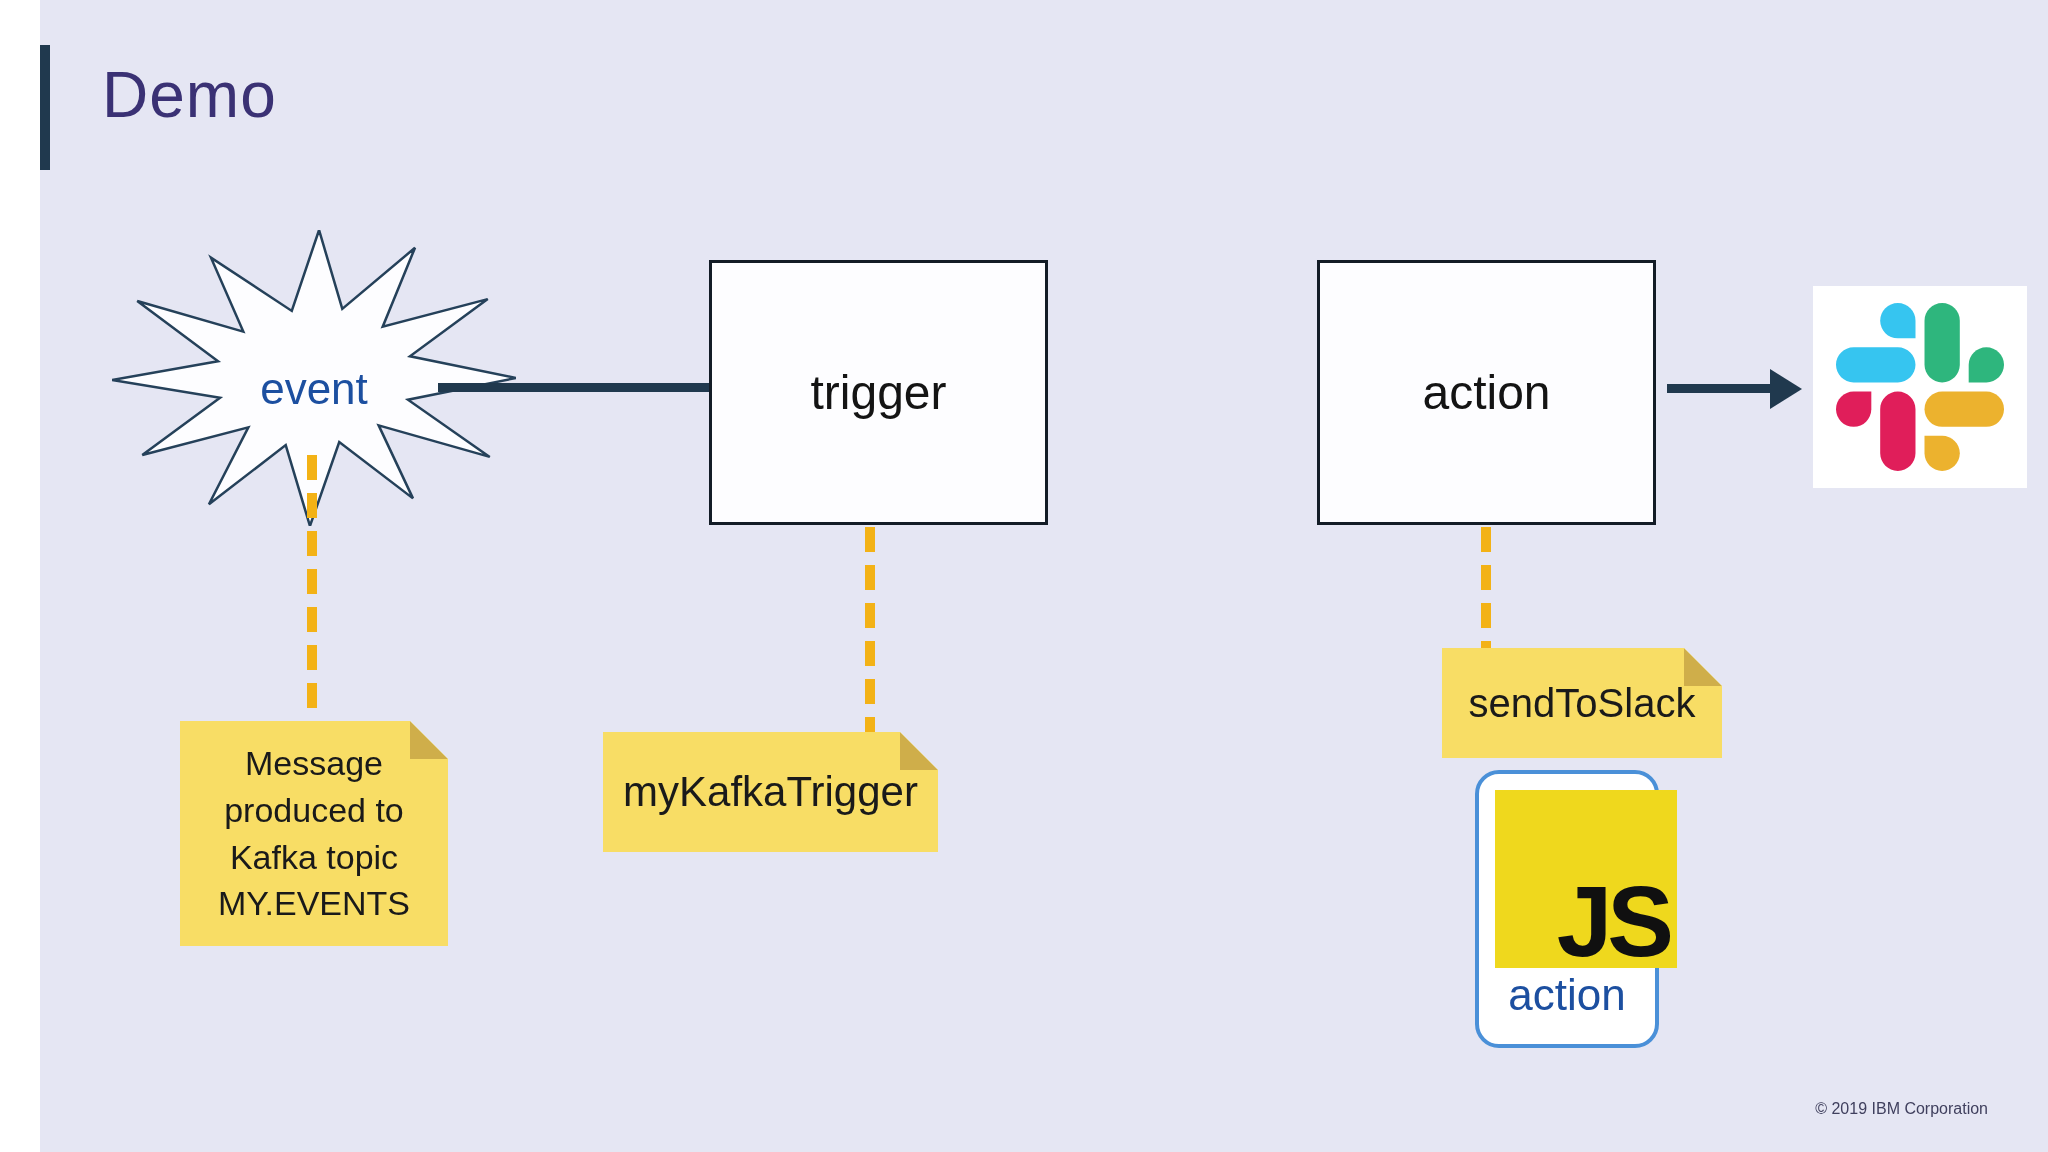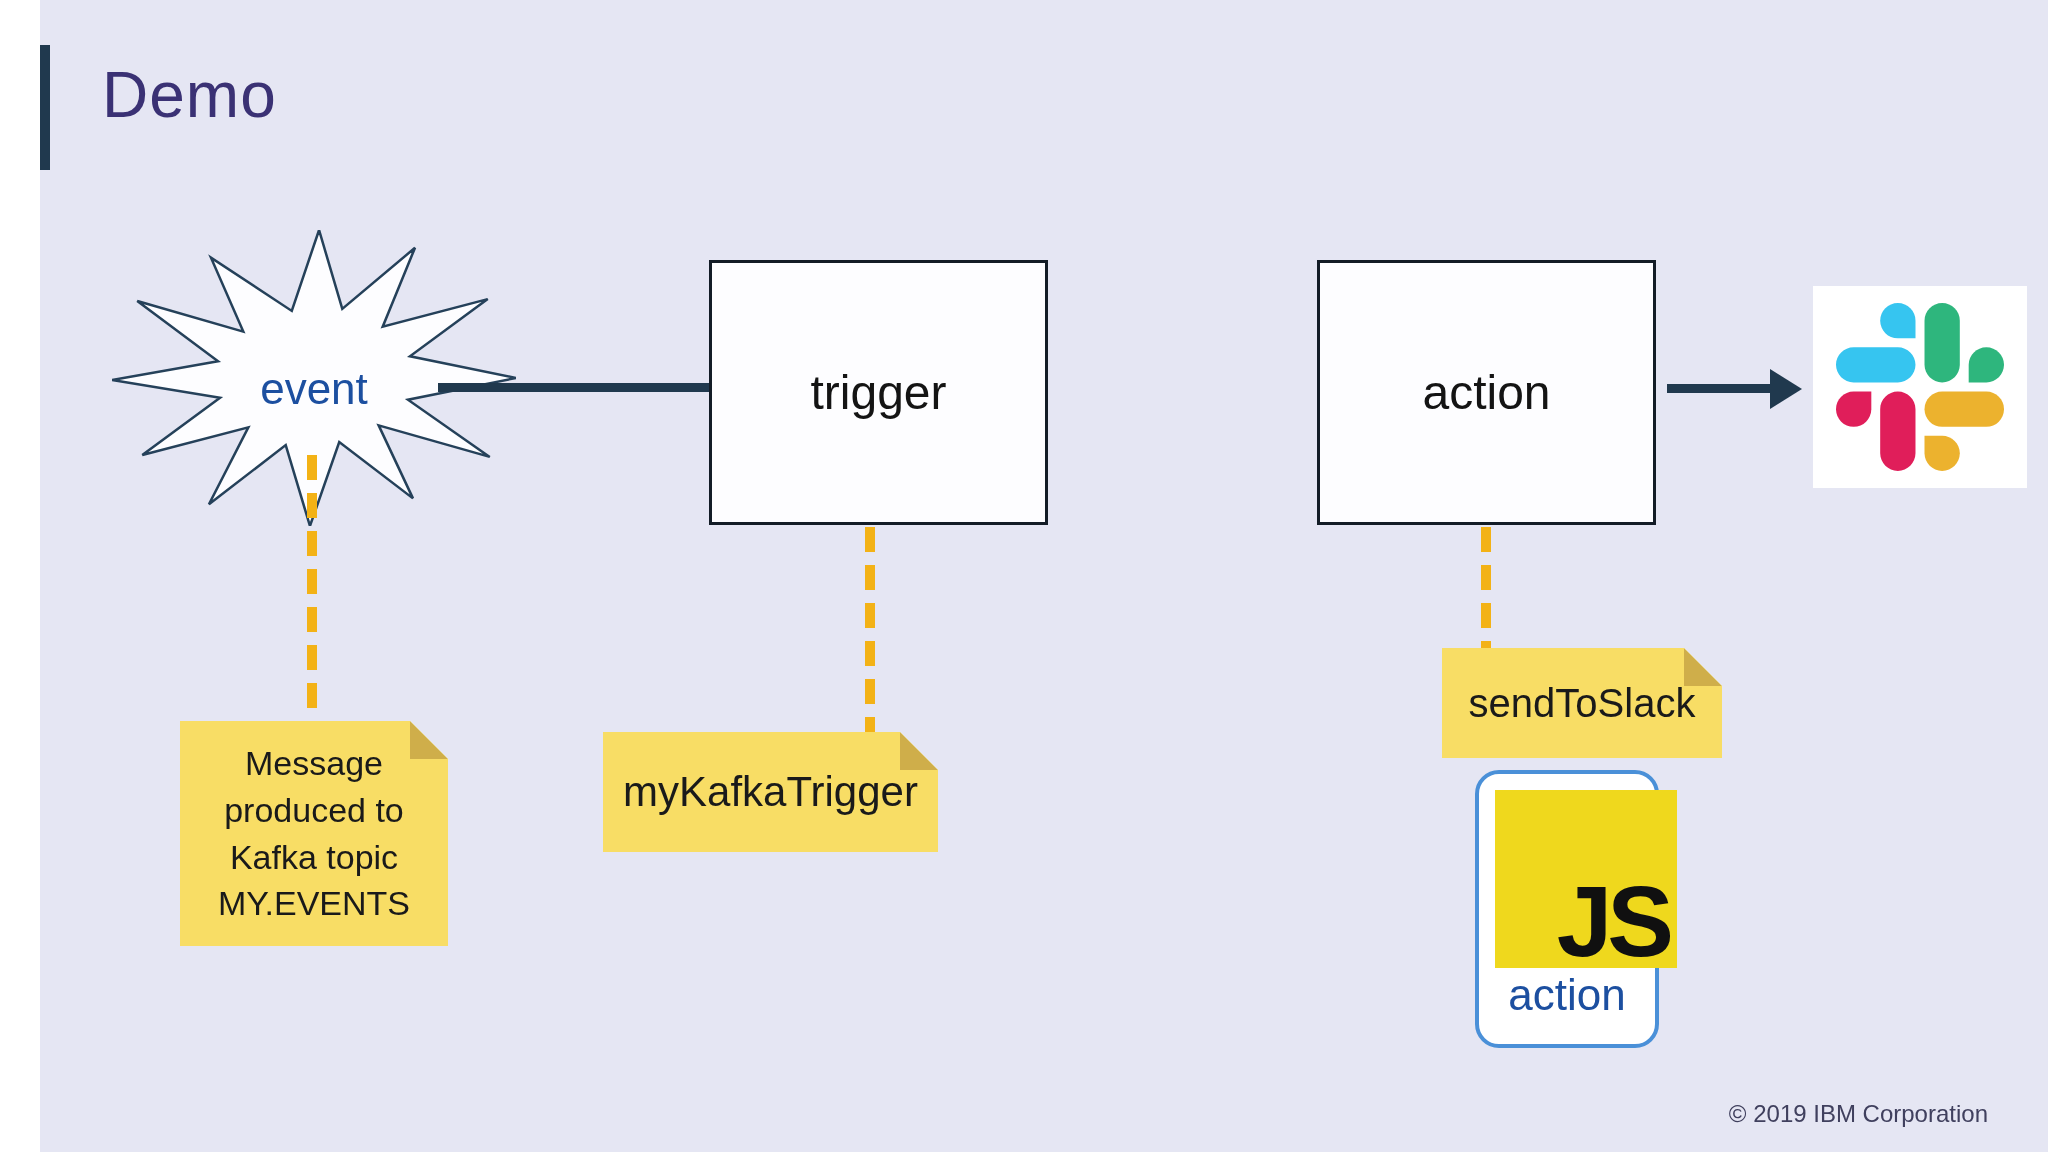--- a/index.html
+++ b/index.html
@@ -104,21 +104,21 @@
   .js-logo-text{
     font-size:100px;font-weight:700;color:#101010;
     letter-spacing:-5px;line-height:0.82;padding:0 8px 6px 0;
   }
   .js-card-label{
     position:absolute;left:0;right:0;bottom:24px;text-align:center;
     font-size:44px;color:var(--blue-text);
   }
   .copyright{
     position:absolute;right:100px;top:1100px;
-    font-size:24px;color:var(--copyright);
+    font-size:16px;color:var(--copyright);
   }
 </style>
 </head>
 <body>
 
 <div class="slide">
 
   <div class="accent-bar"></div>
   <h1 class="page-title">Demo</h1>
 

